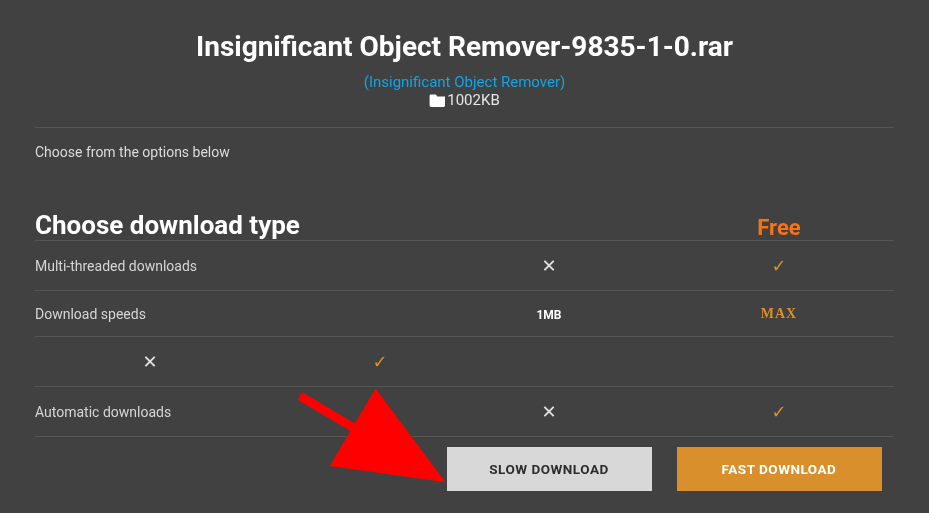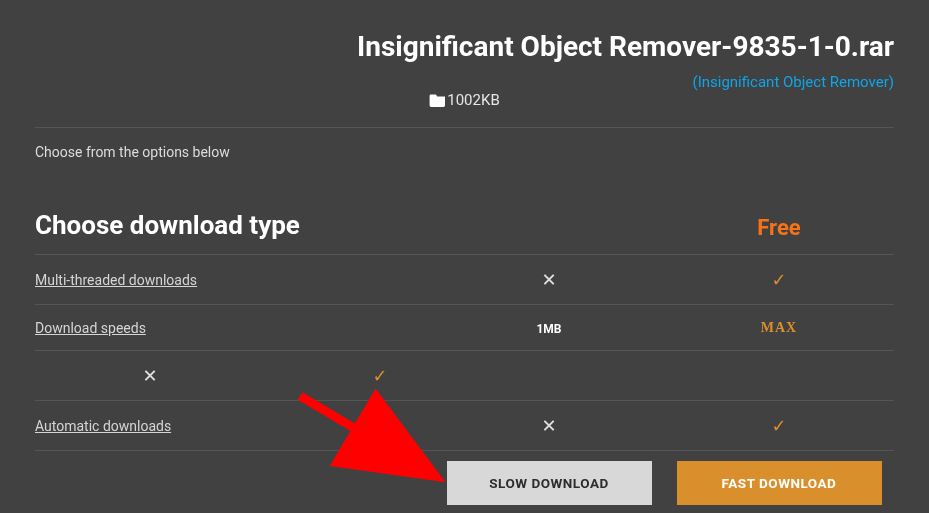--- a/index.html
+++ b/index.html
@@ -15,21 +15,21 @@
       width: 929px;
       height: 513px;
       overflow: hidden;
     }
 
     .container {
       padding: 30px 35px 0 35px;
     }
 
     .header {
-      text-align: right;
+      text-align: center;
       margin-bottom: 18px;
     }
 
     .file-title {
       font-size: 28px;
       font-weight: 700;
       color: #ffffff;
       margin-bottom: 10px;
     }
 
@@ -64,21 +64,20 @@
       margin-bottom: 50px;
     }
 
     .comparison-table {
       width: 100%;
     }
 
     .table-header-row {
       display: flex;
       align-items: flex-end;
-      padding-bottom: 14px;
       border-bottom: 1px solid #555555;
     }
 
     .table-header-feature {
       flex: 1;
       font-size: 26px;
       font-weight: 700;
       color: #ffffff;
     }
 
@@ -98,21 +97,20 @@
       font-size: 14px;
     }
 
     .table-row:last-of-type {
        border-bottom: none;
     }
 
     .feature-label {
       flex: 1;
       color: #d5d5d5;
-      text-decoration: underline;
     }
 
     .value-col {
       width: 230px;
       text-align: center;
     }
 
     .x-mark {
       font-size: 18px;
       color: #e0e0e0;

